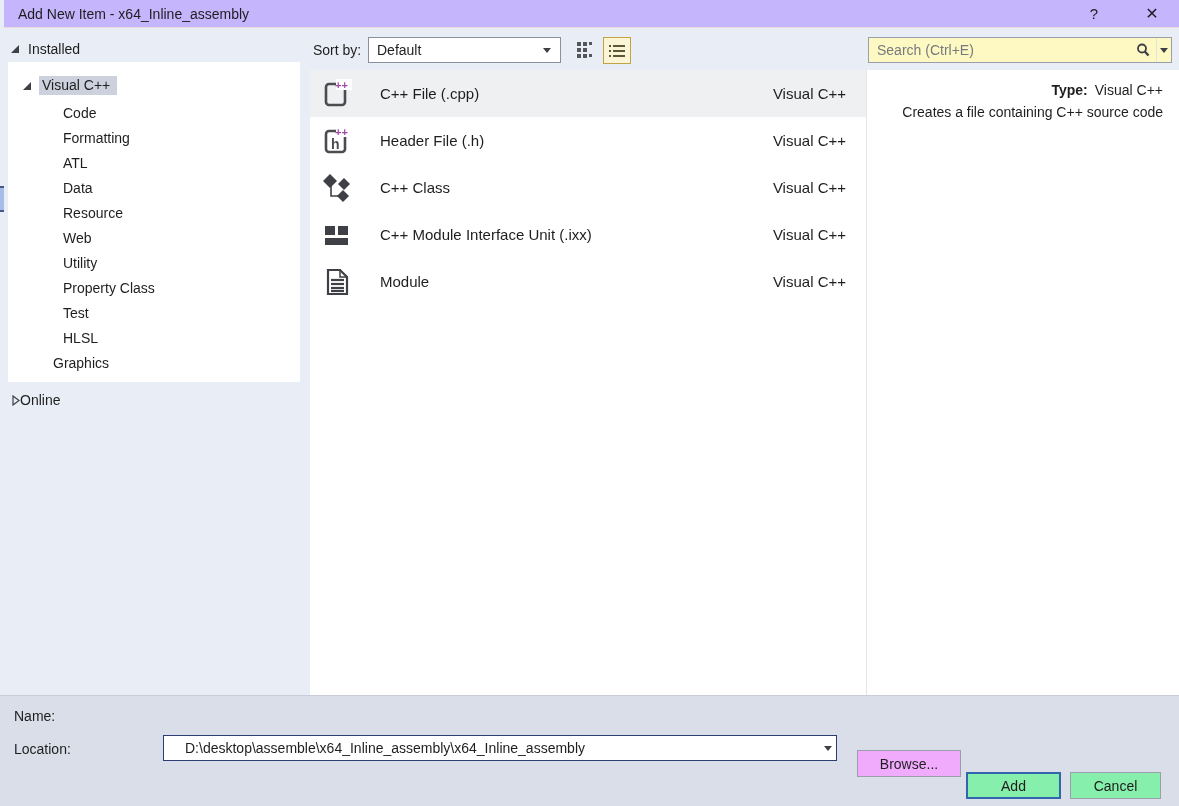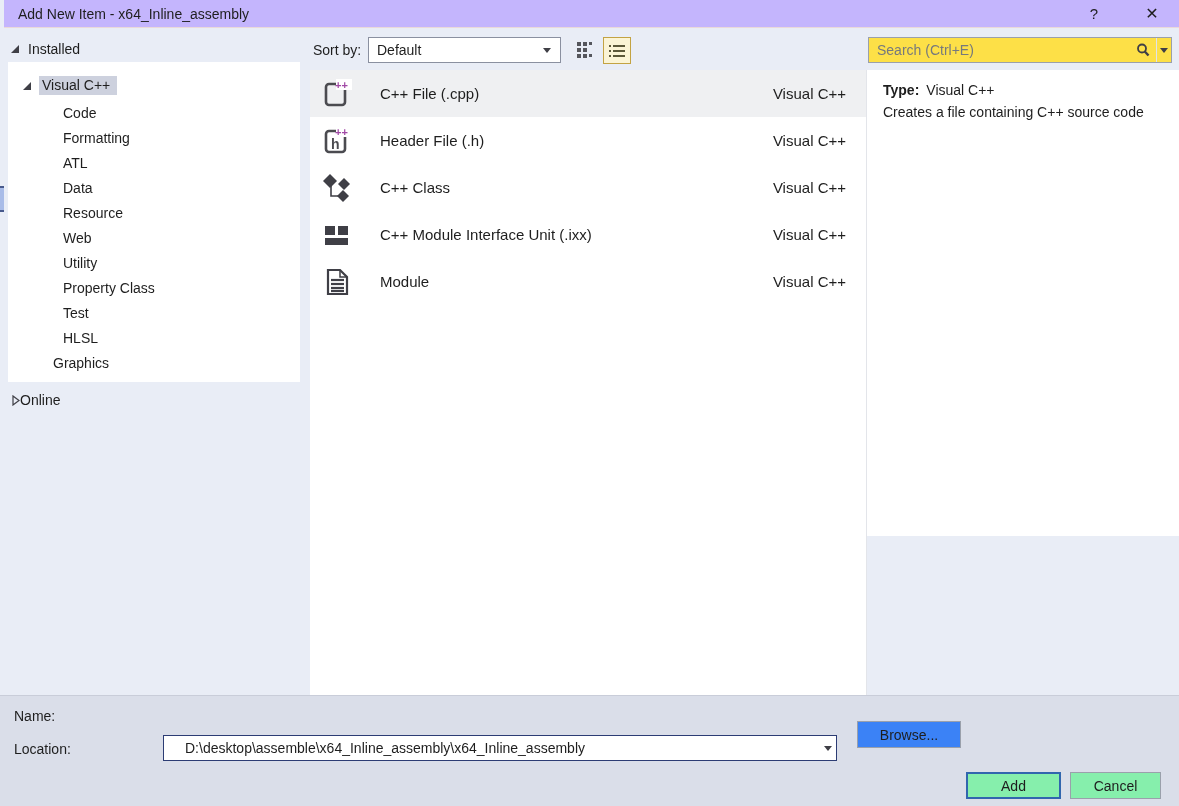--- a/index.html
+++ b/index.html
@@ -30,21 +30,21 @@
     background:#fff; border:1px solid #8a90a0; font-size:14px;
     display:flex; align-items:center; padding-left:8px;
   }
   .sort-dropdown .dd-arrow { margin-left:auto; margin-right:9px; }
   .tri-down { width:0; height:0; border-left:4px solid transparent; border-right:4px solid transparent; border-top:5px solid #3f3f46; }
   .view-btn { position:absolute; display:flex; align-items:center; justify-content:center; }
   .grid-btn { left:574px; top:39px; width:23px; height:23px; }
   .list-btn { left:603px; top:37px; width:28px; height:27px; background:#fbf4d5; border:1px solid #c3a343; }
   .search-box {
     position:absolute; left:868px; top:37px; width:304px; height:26px;
-    background:#fde047; border:1px solid #9aa0ab; display:flex; align-items:center;
+    background:#fef9c3; border:1px solid #9aa0ab; display:flex; align-items:center;
   }
   .search-placeholder { flex:1; padding-left:8px; font-size:14px; color:#76797d; }
   .search-mag { margin-right:5px; display:flex; }
   .search-arrow { width:15px; height:100%; display:flex; align-items:center; justify-content:center; border-left:1px solid #e0e3e8; }
 
   
   .tree-panel { position:absolute; left:8px; top:62px; width:292px; height:320px; background:#fff; }
   .tree-root-row { display:flex; align-items:center; padding-left:14px; padding-top:14px; gap:7px; }
   .tree-root-label { background:#cdd1de; padding:1px 7px 2px 3px; font-size:14px; }
   .tree-child { padding-left:55px; height:25px; line-height:25px; font-size:14px; cursor:default; }
@@ -56,21 +56,21 @@
   .list-panel { position:absolute; left:310px; top:70px; width:556px; height:625px; background:#fff; }
   .tpl-row { height:47px; display:flex; align-items:center; padding:0 20px 0 12px; }
   .tpl-row.selected { background:#eff0f2; }
   .tpl-icon { width:30px; height:30px; margin-right:28px; flex:none; }
   .tpl-icon svg { width:30px; height:30px; display:block; }
   .tpl-label { flex:1; font-size:15px; }
   .tpl-category { font-size:15px; }
   .v-divider { position:absolute; left:866px; top:70px; width:1px; height:625px; background:#e3e5ea; }
 
   
-  .details-panel { position:absolute; left:867px; top:70px; width:312px; height:466px; background:#fff; padding:12px 16px 0 16px; }
+  .details-panel { position:absolute; left:867px; top:70px; width:312px; height:625px; background:#fff; padding:12px 16px 0 16px;text-align:right; }
   .type-line { font-size:14px; }
   .type-label { font-weight:bold; margin-right:7px; }
   .description { margin-top:6px; font-size:14px; }
 
   
   .footer { position:absolute; left:0; top:695px; width:1179px; height:111px; background:#dadee9; border-top:1px solid #c9cdd9; }
   .footer-label { position:absolute; left:14px; font-size:14px; }
   .name-label { top:12px; }
   .location-label { top:45px; }
   .name-field {
@@ -83,21 +83,21 @@
     position:absolute; left:163px; top:39px; width:674px; height:26px;
     background:#fff; border:1px solid #2c3c74; display:flex; align-items:center; font-size:14px;
   }
   .location-value { flex:1; padding-left:21px; white-space:nowrap; overflow:hidden; }
   .combo-arrow { width:17px; height:100%; display:flex; align-items:center; justify-content:center; }
   .btn {
     position:absolute; height:27px; background:#86efac; border:1px solid #9aa0ab;
     font-size:14px; display:flex; align-items:center; justify-content:center;
     font-family:"Liberation Sans", sans-serif; color:#1e1e1e;
   }
-  .browse-btn { left:857px; top:25px; width:104px; background:#3b82f6; }
+  .browse-btn { left:857px; top:54px; width:104px; background:#f0abfc; }
   .add-btn { left:966px; top:76px; width:95px; border:1px solid #3166ae; box-shadow:inset 0 0 0 1px #3166ae; }
   .cancel-btn { left:1070px; top:76px; width:91px; }
 
   .bg-edge { position:absolute; left:0; top:186px; width:4px; height:26px; background:#a9bce8; border-top:2px solid #47598c; border-bottom:2px solid #47598c; }
 </style>
 </head>
 <body>
 
 <div class="titlebar">
   <div class="titlebar-text">Add New Item - x64_Inline_assembly</div>

